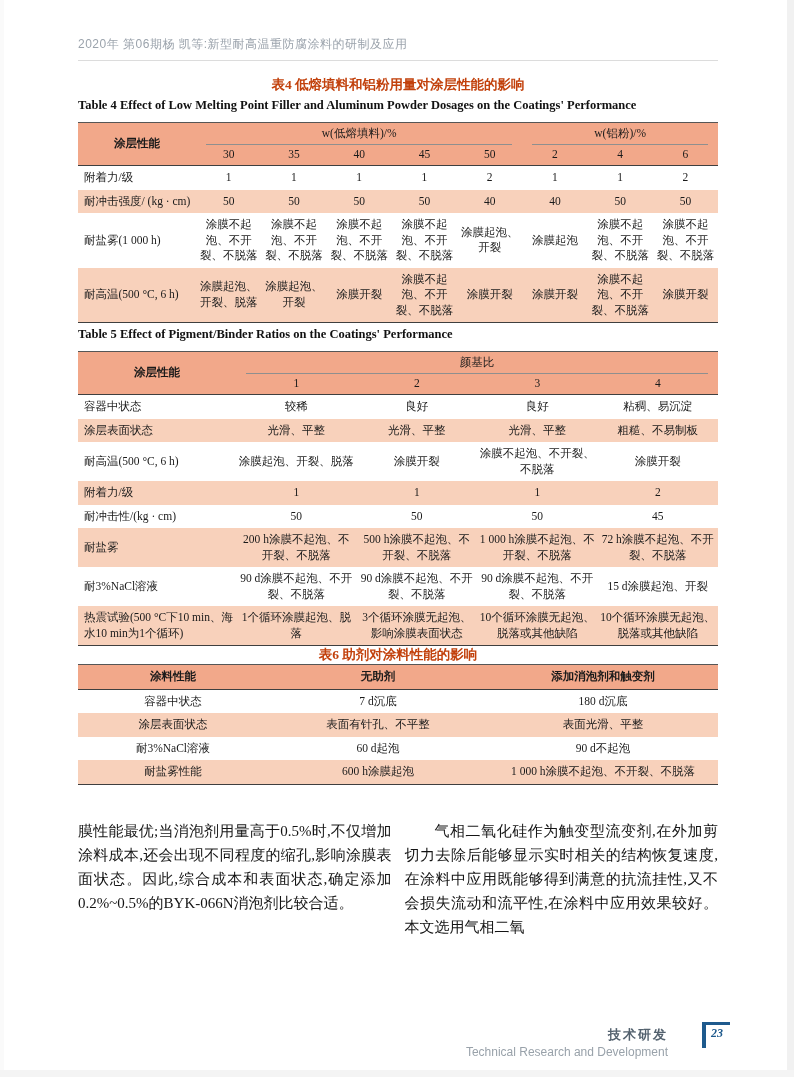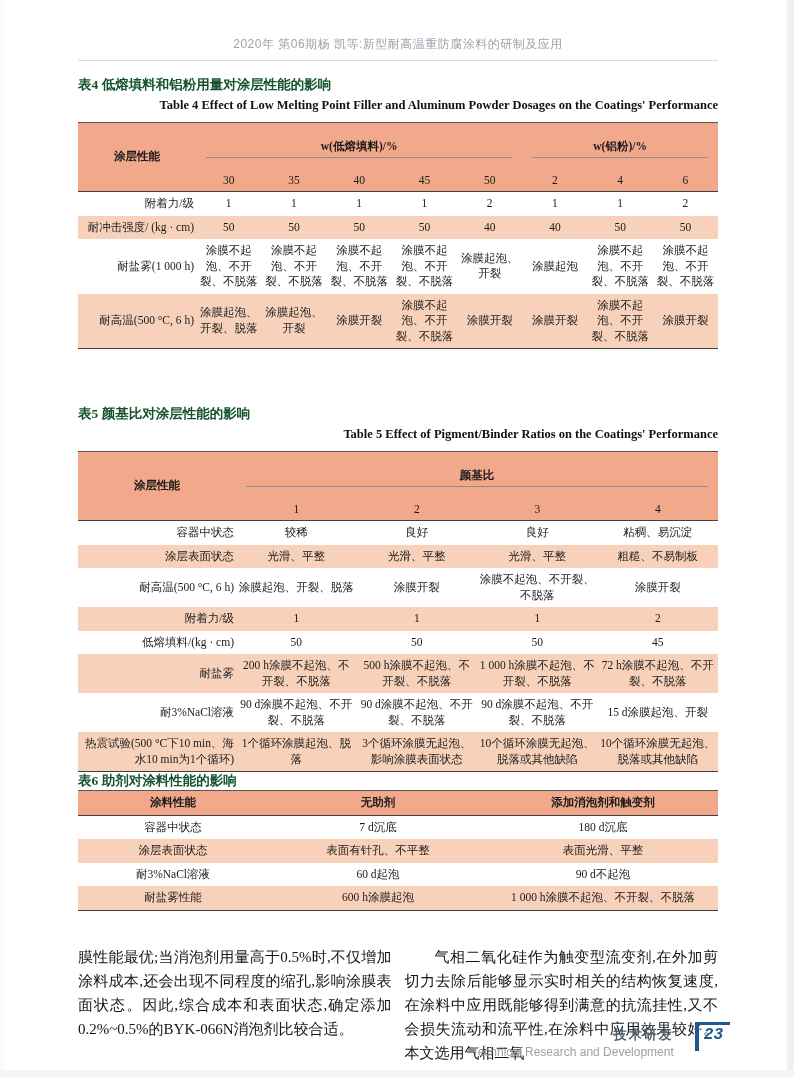--- a/index.html
+++ b/index.html
@@ -16,59 +16,59 @@
     font-family:"Liberation Serif","DejaVu Serif",serif;
   }
   .edge{position:absolute;background:#f1f1f1;}
   .edge-right{right:0;top:0;width:7px;height:1077px;}
   .edge-bottom{left:0;bottom:0;width:794px;height:7px;background:#f4f4f4;}
   .edge-left{left:0;top:0;width:4px;height:1077px;background:#fafafa;}
 
   .content{position:absolute;left:78px;top:36px;width:640px;}
 
   .pagehead{
-    display:flex;justify-content:center;align-items:flex-end;
+    display:flex;justify-content:flex-start;align-items:flex-end;
     font-family:"Liberation Sans","DejaVu Sans",sans-serif;
     font-size:12px;color:#9ba3ac;letter-spacing:.5px;
     padding-bottom:7px;border-bottom:1px solid #dcdcdc;
   }
 
-  .caption-cn{text-align:left;font-weight:bold;font-size:13.5px;color:#14532d;}
-  .caption-en{text-align:right;font-weight:bold;font-size:12.5px;color:#111;margin-top:4px;margin-bottom:9px;}
+  .caption-cn{text-align:center;font-weight:bold;font-size:13.5px;color:#c2410c;}
+  .caption-en{text-align:left;font-weight:bold;font-size:12.5px;color:#111;margin-top:4px;margin-bottom:9px;}
   .sec-t4 .caption-cn{margin-top:15px;}
   .sec-t5 .caption-cn{margin-top:56px;}
   .sec-t6 .caption-cn{}
 
   table{width:100%;border-collapse:collapse;table-layout:fixed;font-size:11.5px;line-height:1.35;}
   thead{background:var(--salmon);}
   thead tr:first-child{border-top:1.5px solid #565656;}
   thead{border-bottom:1.5px solid var(--rule-dark);}
   tbody{border-bottom:1.5px solid var(--rule-dark);}
   thead th{font-weight:bold;padding:4px 2px;vertical-align:middle;}
   th.group{font-weight:normal;padding:0;}
-  th.group span{display:block;padding:3px 0 2px 0;margin:13px 10px;border-bottom:1px solid #8f8f8f;font-weight:bold;}
+  th.group span{display:block;padding:3px 0 2px 0;margin:0 10px;border-bottom:1px solid #8f8f8f;font-weight:normal;}
   th.subcol{font-weight:normal;padding:2px 2px 3px 2px;}
   tbody td{padding:4px 2px;text-align:center;vertical-align:middle;}
   tbody tr:nth-child(even){background:var(--row-salmon);}
-  td.row-label{text-align:right;padding-left:6px;}
+  td.row-label{text-align:left;padding-left:6px;}
   table.center-labels td.row-label{text-align:center;padding-left:2px;}
 
   .columns{display:flex;gap:13px;margin-top:34px;font-size:15px;line-height:24px;text-align:justify;color:#141414;}
   .columns p{margin:0;flex:1;}
   .col-right{text-indent:2em;}
 
-  .pagefoot{position:absolute;top:1022px;right:64px;display:flex;align-items:flex-start;}
+  .pagefoot{position:absolute;top:1022px;right:64px;display:flex;align-items:flex-start;gap:27px;}
   .foot-text{text-align:right;margin-top:4px;}
   .foot-cn{font-family:"Liberation Sans","DejaVu Sans",sans-serif;font-size:13px;font-weight:bold;color:#53616e;letter-spacing:2px;}
   .foot-en{font-family:"Liberation Sans","DejaVu Sans",sans-serif;font-size:12px;color:#99a2aa;margin-top:1px;}
   .page-badge{
-    margin-left:21px;min-width:26px;
+    margin-left:7px;min-width:26px;
     border-top:3px solid var(--blue);border-left:4px solid var(--blue);
     padding:1px 7px 7px 5px;
-    color:var(--blue);font-style:italic;font-weight:bold;font-size:16px;font-family:Liberation Mono, monospace;
+    color:var(--blue);font-style:italic;font-weight:bold;font-size:12px;
   }
 </style>
 </head>
 <body>
 
 <div class="edge edge-left"></div>
 <div class="edge edge-right"></div>
 <div class="edge edge-bottom"></div>
 
 <div class="content">
@@ -150,21 +150,20 @@
             <td>涂膜开裂</td>
             <td>涂膜开裂</td>
             <td>涂膜不起泡、不开裂、不脱落</td>
             <td>涂膜开裂</td>
           </tr>
         </tbody>
     </table>
   </section>
 
   <section class="sec-t5">
-    <div class="caption-cn">表5  颜基比对涂层性能的影响</div>
     <div class="caption-en">Table 5   Effect of Pigment/Binder Ratios on the Coatings' Performance</div>
     <table>
       <colgroup>
           <col style="width:158px">
           <col span="4">
         </colgroup>
       <thead>
         <tr>
           <th rowspan="2">涂层性能</th>
           <th class="group" colspan="4">
@@ -201,21 +200,21 @@
             <td>涂膜开裂</td>
           </tr>
           <tr>
             <td class="row-label">附着力/级</td>
             <td>1</td>
             <td>1</td>
             <td>1</td>
             <td>2</td>
           </tr>
           <tr>
-            <td class="row-label">低熔填料/(kg · cm)</td>
+            <td class="row-label">耐冲击性/(kg · cm)</td>
             <td>50</td>
             <td>50</td>
             <td>50</td>
             <td>45</td>
           </tr>
           <tr>
             <td class="row-label">耐盐雾</td>
             <td>200 h涂膜不起泡、不开裂、不脱落</td>
             <td>500 h涂膜不起泡、不开裂、不脱落</td>
             <td>1 000 h涂膜不起泡、不开裂、不脱落</td>

